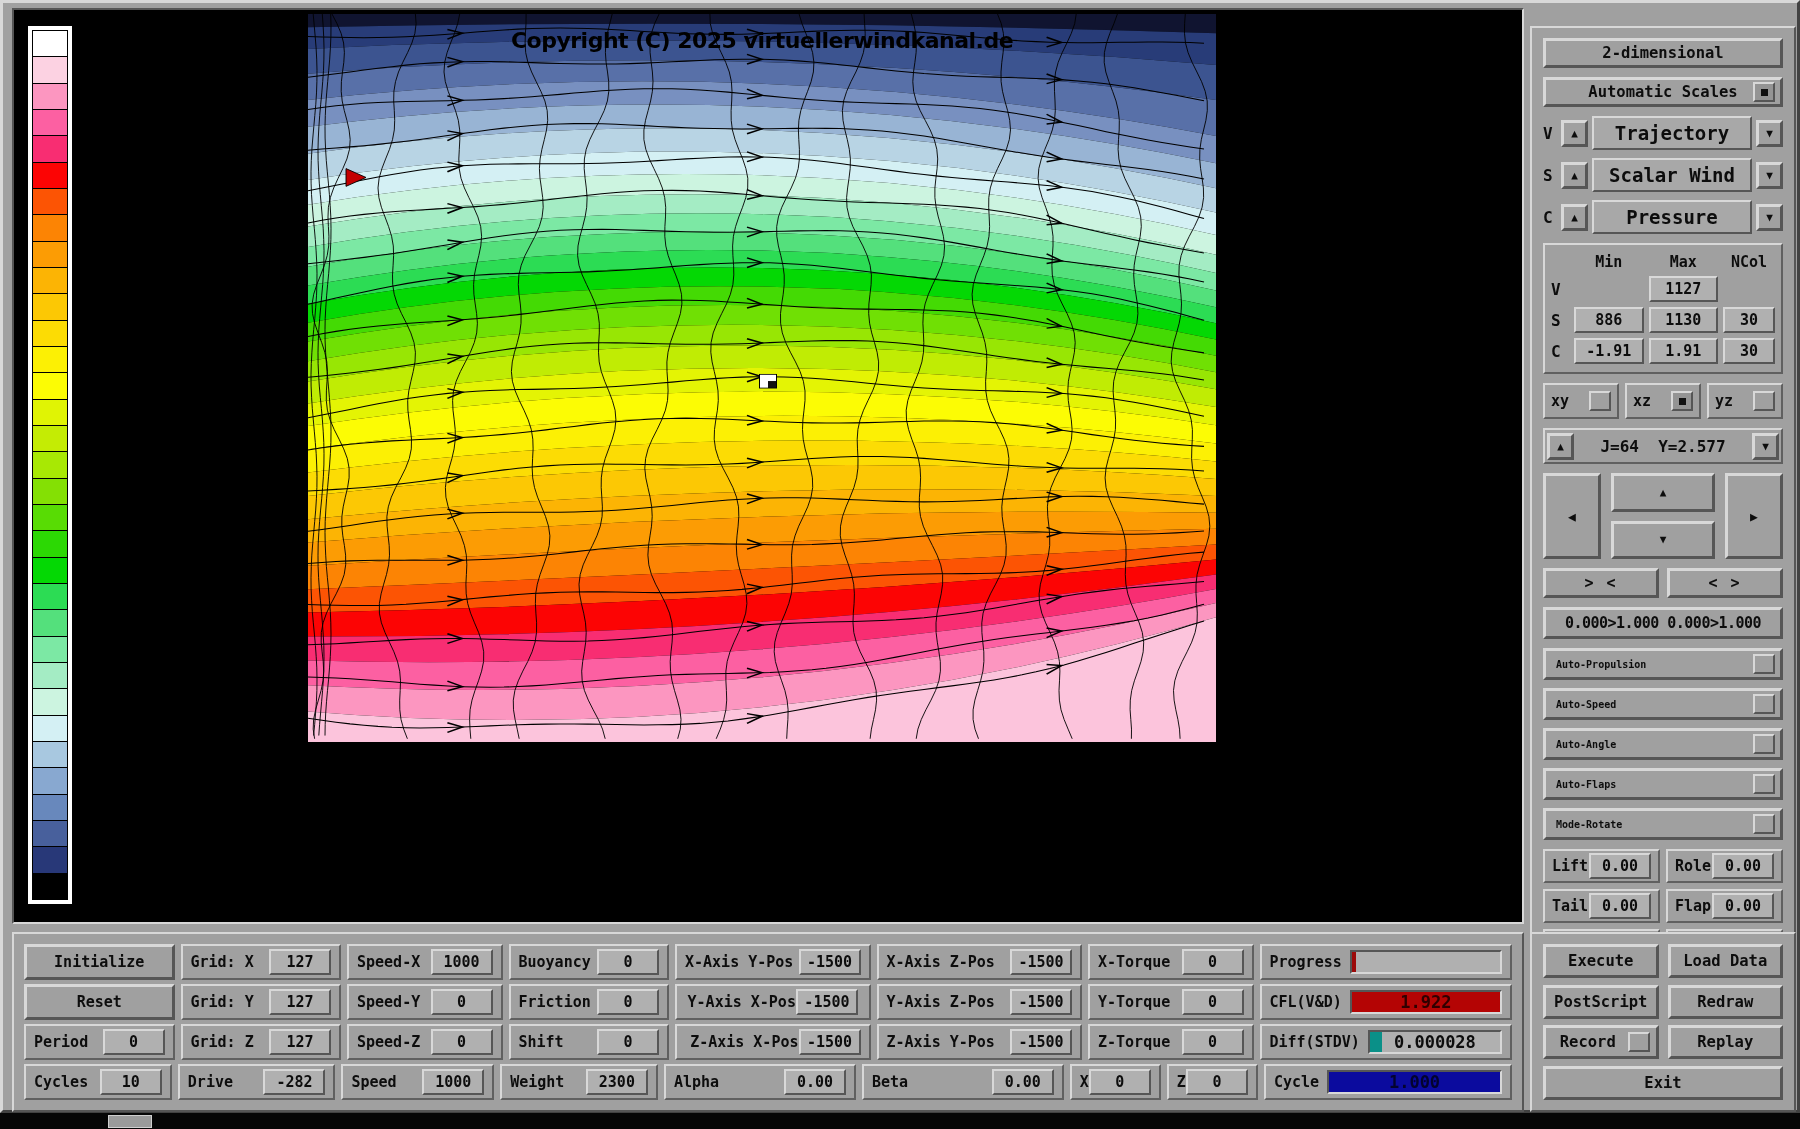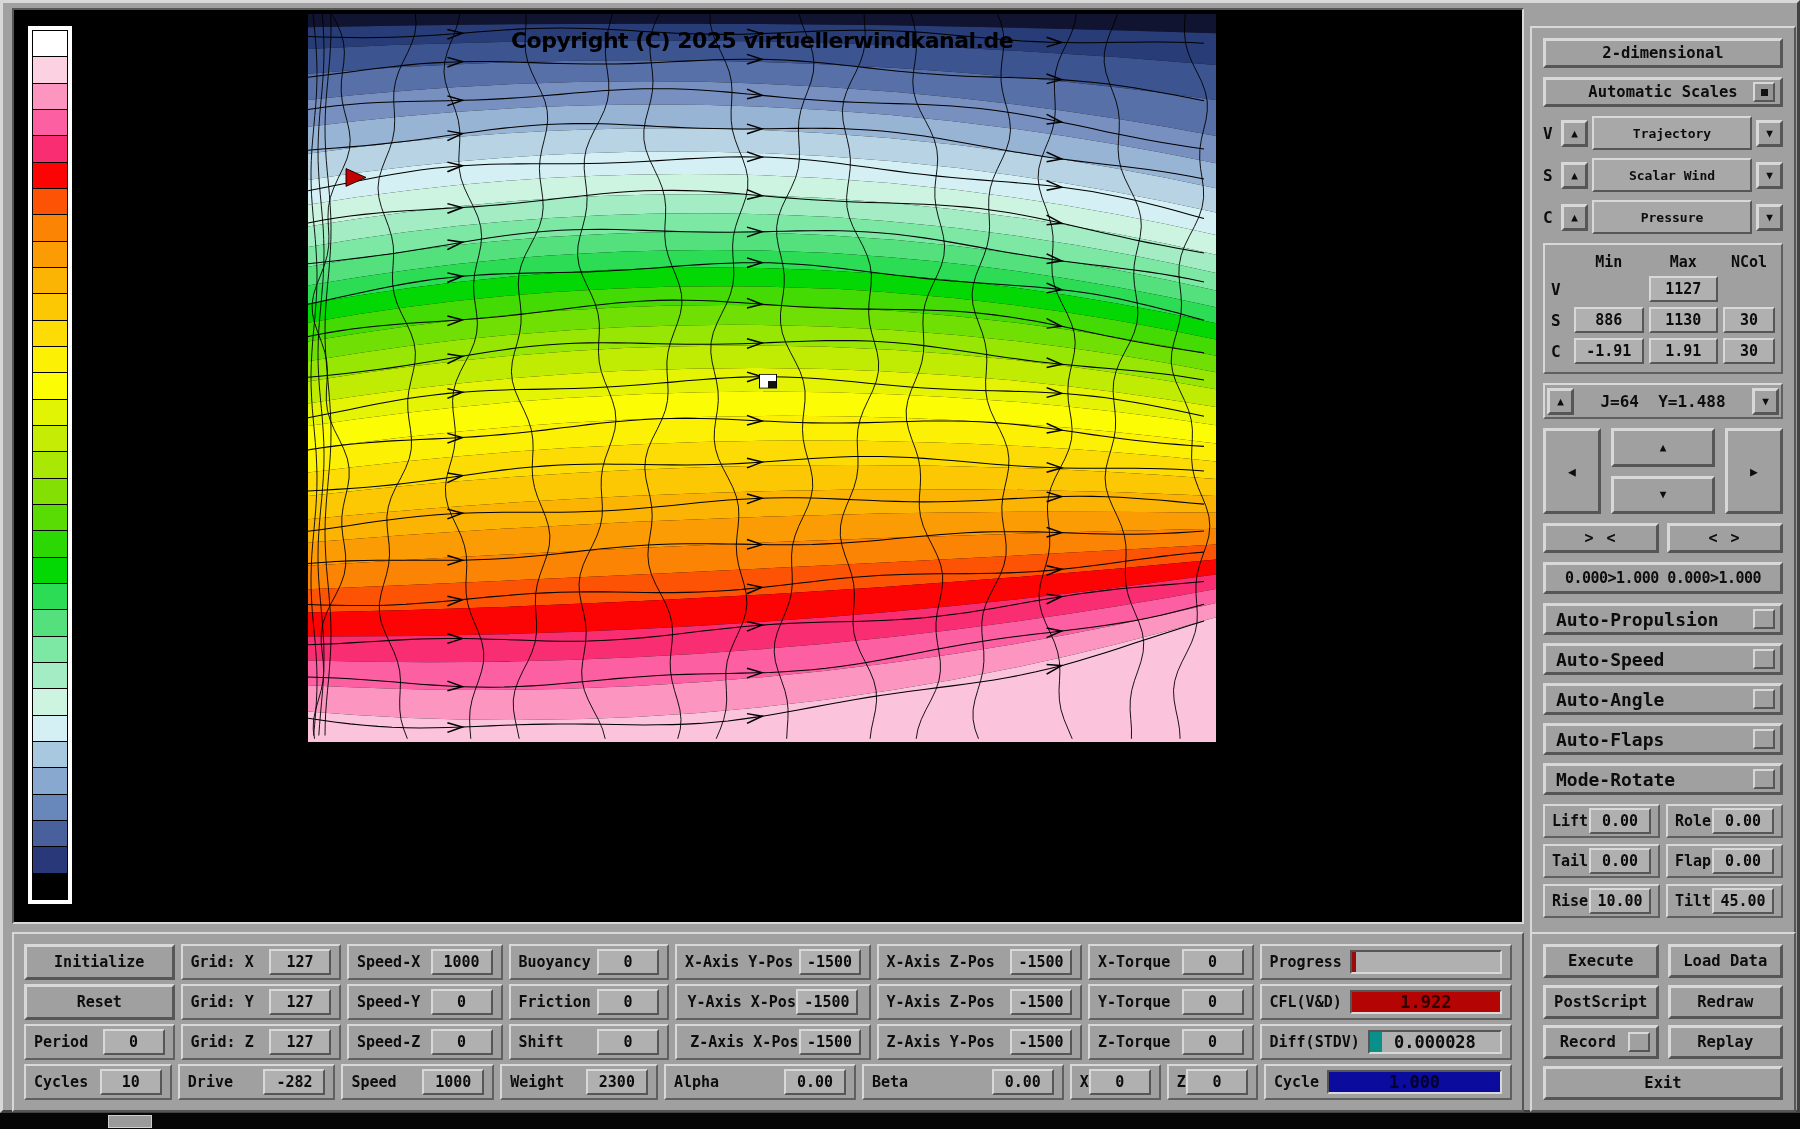--- a/index.html
+++ b/index.html
@@ -52,39 +52,39 @@
   
   #right-panel{left:1527px;top:23px;width:266px;height:916px;padding:10px 11px;display:flex;flex-direction:column;}
   #right-panel > *{margin-bottom:9px;flex:0 0 auto;}
   .wide-btn{height:30px;width:100%;position:relative;}
   .wide-btn .ind{position:absolute;right:5px;top:50%;margin-top:-10px;}
   .sel-row{display:flex;align-items:center;gap:4px;height:34px;}
   .sel-key{width:14px;font-size:16px;}
   .sq-btn{width:27px;height:27px;font-size:11px;flex:0 0 auto;}
   .sel-field{flex:1 1 auto;height:30px;background:#a8a8a8;border:2px solid;
              border-color:#d8d8d8 #565656 #565656 #d8d8d8;display:flex;align-items:center;justify-content:center;
-             font-size:13px;white-space:pre;}
+             font-size:19px;white-space:pre;}
   #scale-table{display:grid;grid-template-columns:18px 1fr 1fr 52px;gap:5px 5px;padding:8px 6px;}
   #scale-table .hdr{text-align:center;font-size:15px;align-self:center;}
   #scale-table .rowkey{font-size:16px;align-self:center;}
   #scale-table .valbox{height:26px;}
   .blankcell{height:26px;}
   #planes-row{display:flex;gap:6px;height:36px;}
   #planes-row .group{flex:1 1 0;padding:0 6px;}
   #slice-row{display:flex;gap:5px;height:36px;align-items:center;border:2px solid;
              border-color:#d8d8d8 #606060 #606060 #d8d8d8;padding:2px;box-sizing:border-box;}
   #slice-field{flex:1 1 auto;text-align:center;font-size:16px;white-space:pre;}
   #nav-cluster{display:flex;gap:10px;height:86px;}
   .nav-side{width:58px;height:100%;font-size:13px;}
   .nav-mid{flex:1 1 auto;display:flex;flex-direction:column;gap:9px;}
   .nav-mid .btn{flex:1 1 0;font-size:11px;}
   #squeeze-row{display:flex;gap:8px;height:30px;}
   #squeeze-row .btn{flex:1 1 0;font-size:15px;letter-spacing:2px;}
   #range-field{height:32px;font-size:15px;letter-spacing:-0.5px;}
-  .toggle{height:32px;justify-content:space-between;padding:0 5px 0 10px;font-size:18px;}
+  .toggle{height:32px;justify-content:space-between;padding:0 5px 0 10px;font-size:10px;}
   #params-grid{display:grid;grid-template-columns:1fr 1fr;gap:6px;}
   #params-grid .group{height:34px;padding:0 7px;}
   #params-grid .valbox{width:62px;height:26px;}
 
   
   #bottom-panel{left:9px;top:929px;width:1512px;height:180px;padding:10px;display:flex;flex-direction:column;justify-content:space-between;}
   .brow{display:flex;gap:6px;height:36px;}
   .bgroup{height:100%;}
   .bgroup .valbox{min-width:62px;padding:0 6px;}
   .bbtnwrap{height:100%;display:flex;}
@@ -327,23 +327,37 @@
           <div class="rowkey">S</div>
           <div class="valbox">886</div>
           <div class="valbox">1130</div>
           <div class="valbox">30</div>
           <div class="rowkey">C</div>
           <div class="valbox">-1.91</div>
           <div class="valbox">1.91</div>
           <div class="valbox">30</div>
         </div>
     </div>
+    <div id="planes-row">
+        <div class="group">
+          <span class="lbl">xy</span>
+          <span class="ind"></span>
+        </div>
+        <div class="group">
+          <span class="lbl">xz</span>
+          <span class="ind on"></span>
+        </div>
+        <div class="group">
+          <span class="lbl">yz</span>
+          <span class="ind"></span>
+        </div>
+      </div>
     <div id="slice-row">
       <button class="btn sq-btn">▲</button>
-      <div id="slice-field">J=64  Y=1.488</div>
+      <div id="slice-field">J=64  Y=2.577</div>
       <button class="btn sq-btn">▼</button>
     </div>
     <div id="nav-cluster">
       <button class="btn nav-side">◀</button>
       <div class="nav-mid">
         <button class="btn">▲</button>
         <button class="btn">▼</button>
       </div>
       <button class="btn nav-side">▶</button>
     </div>

